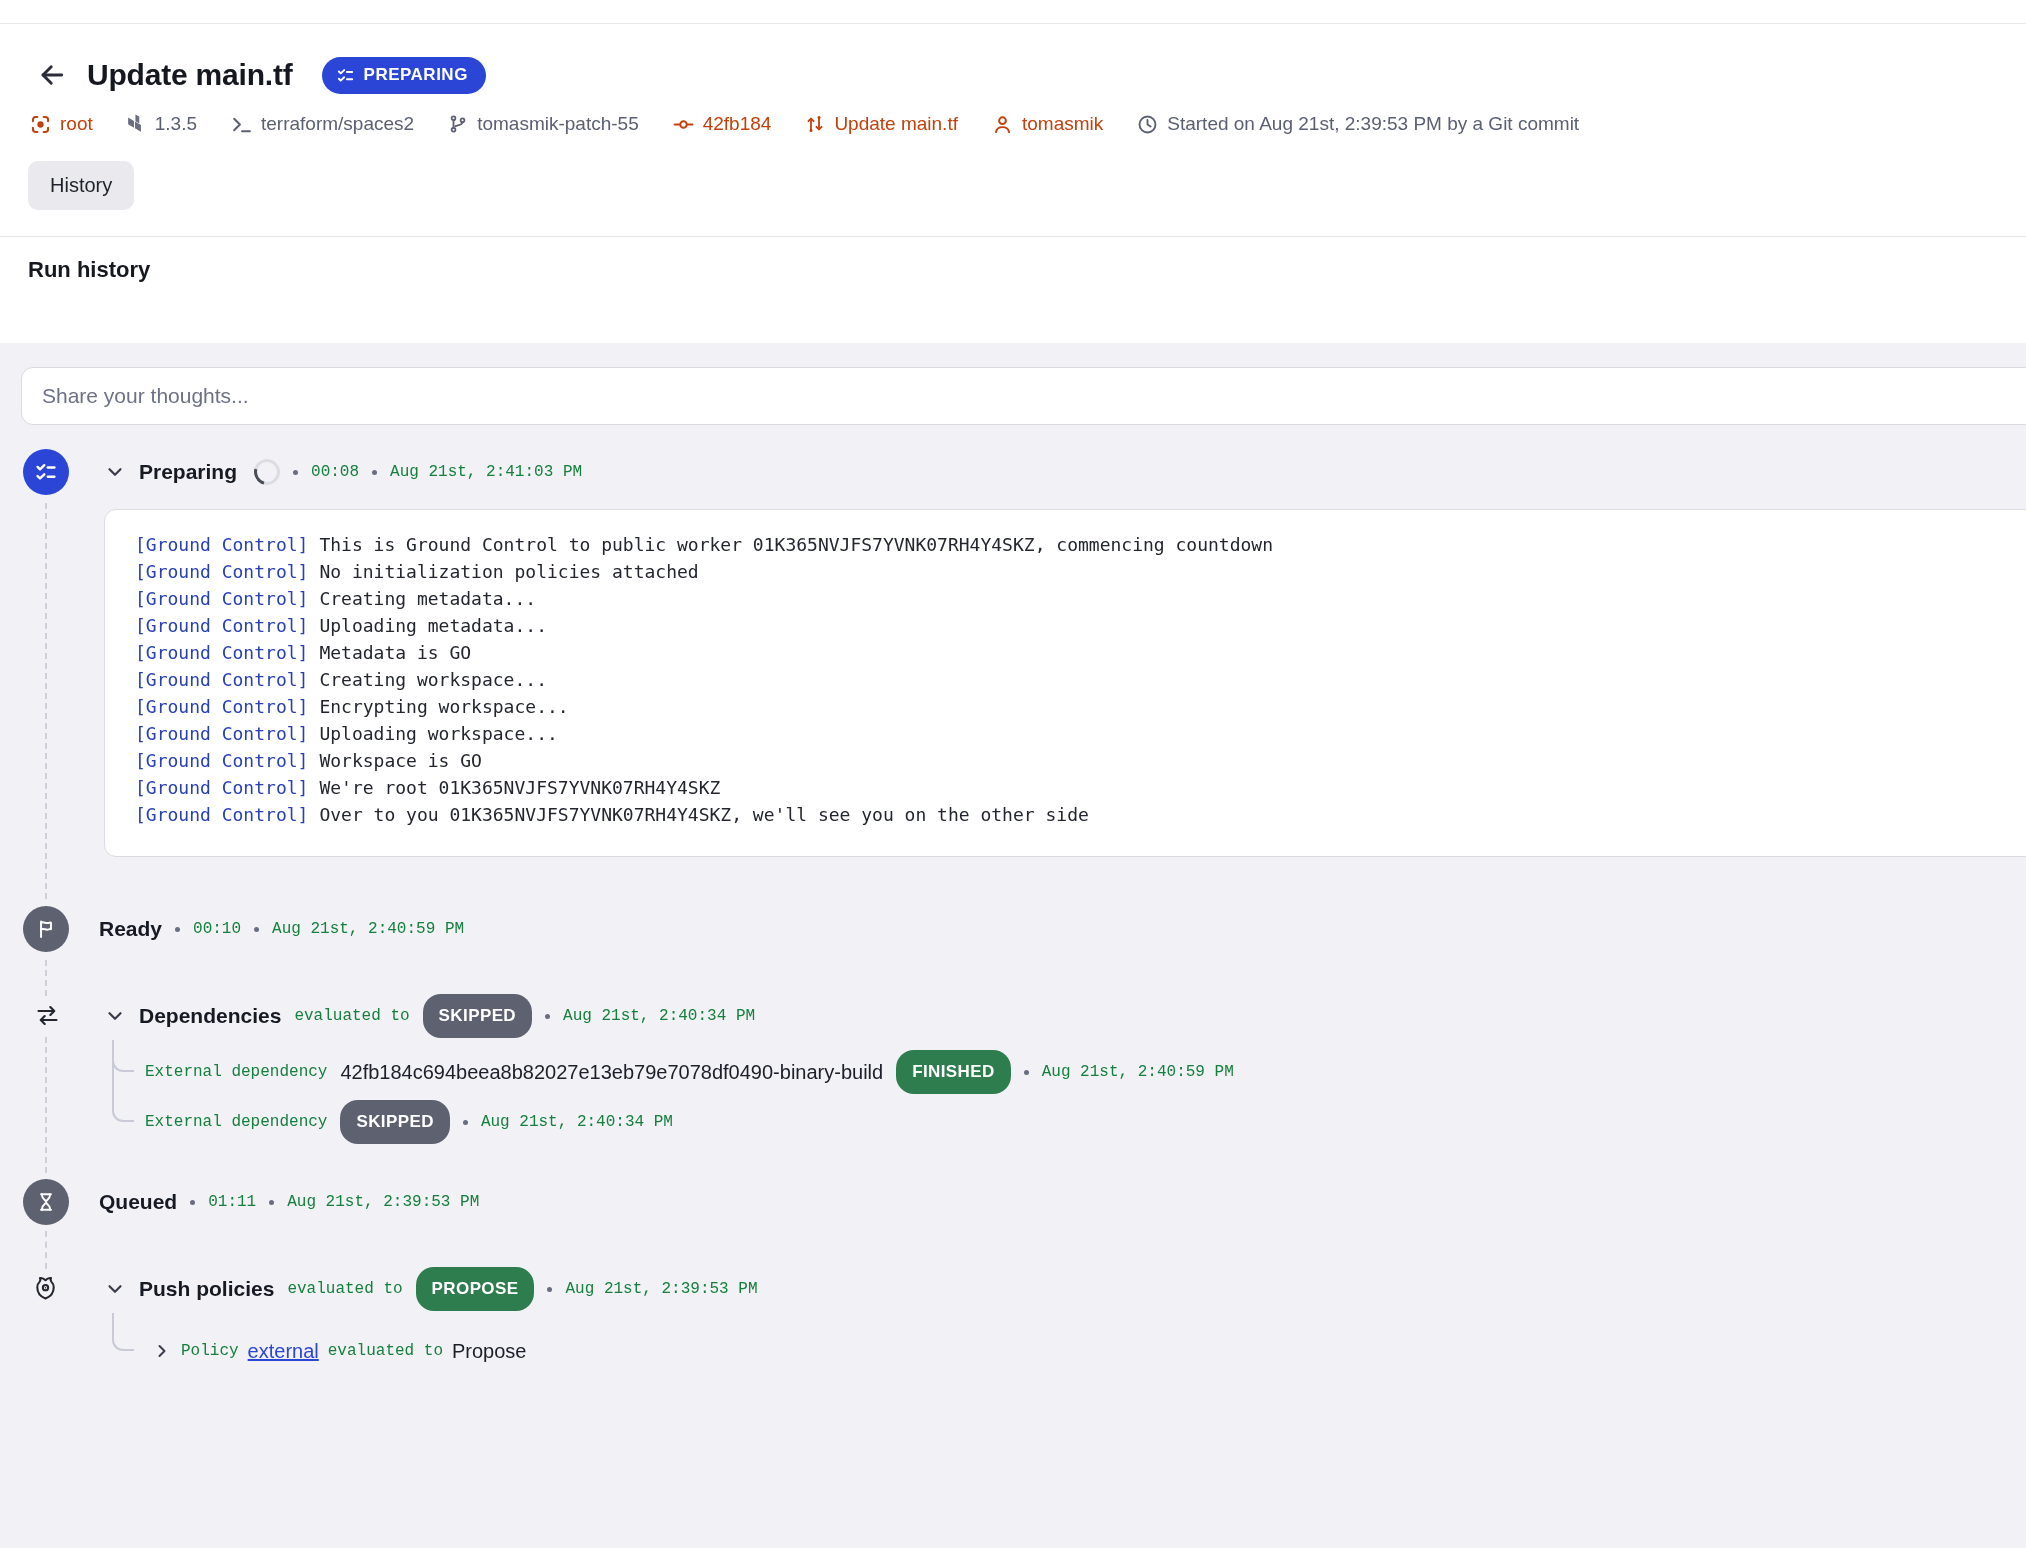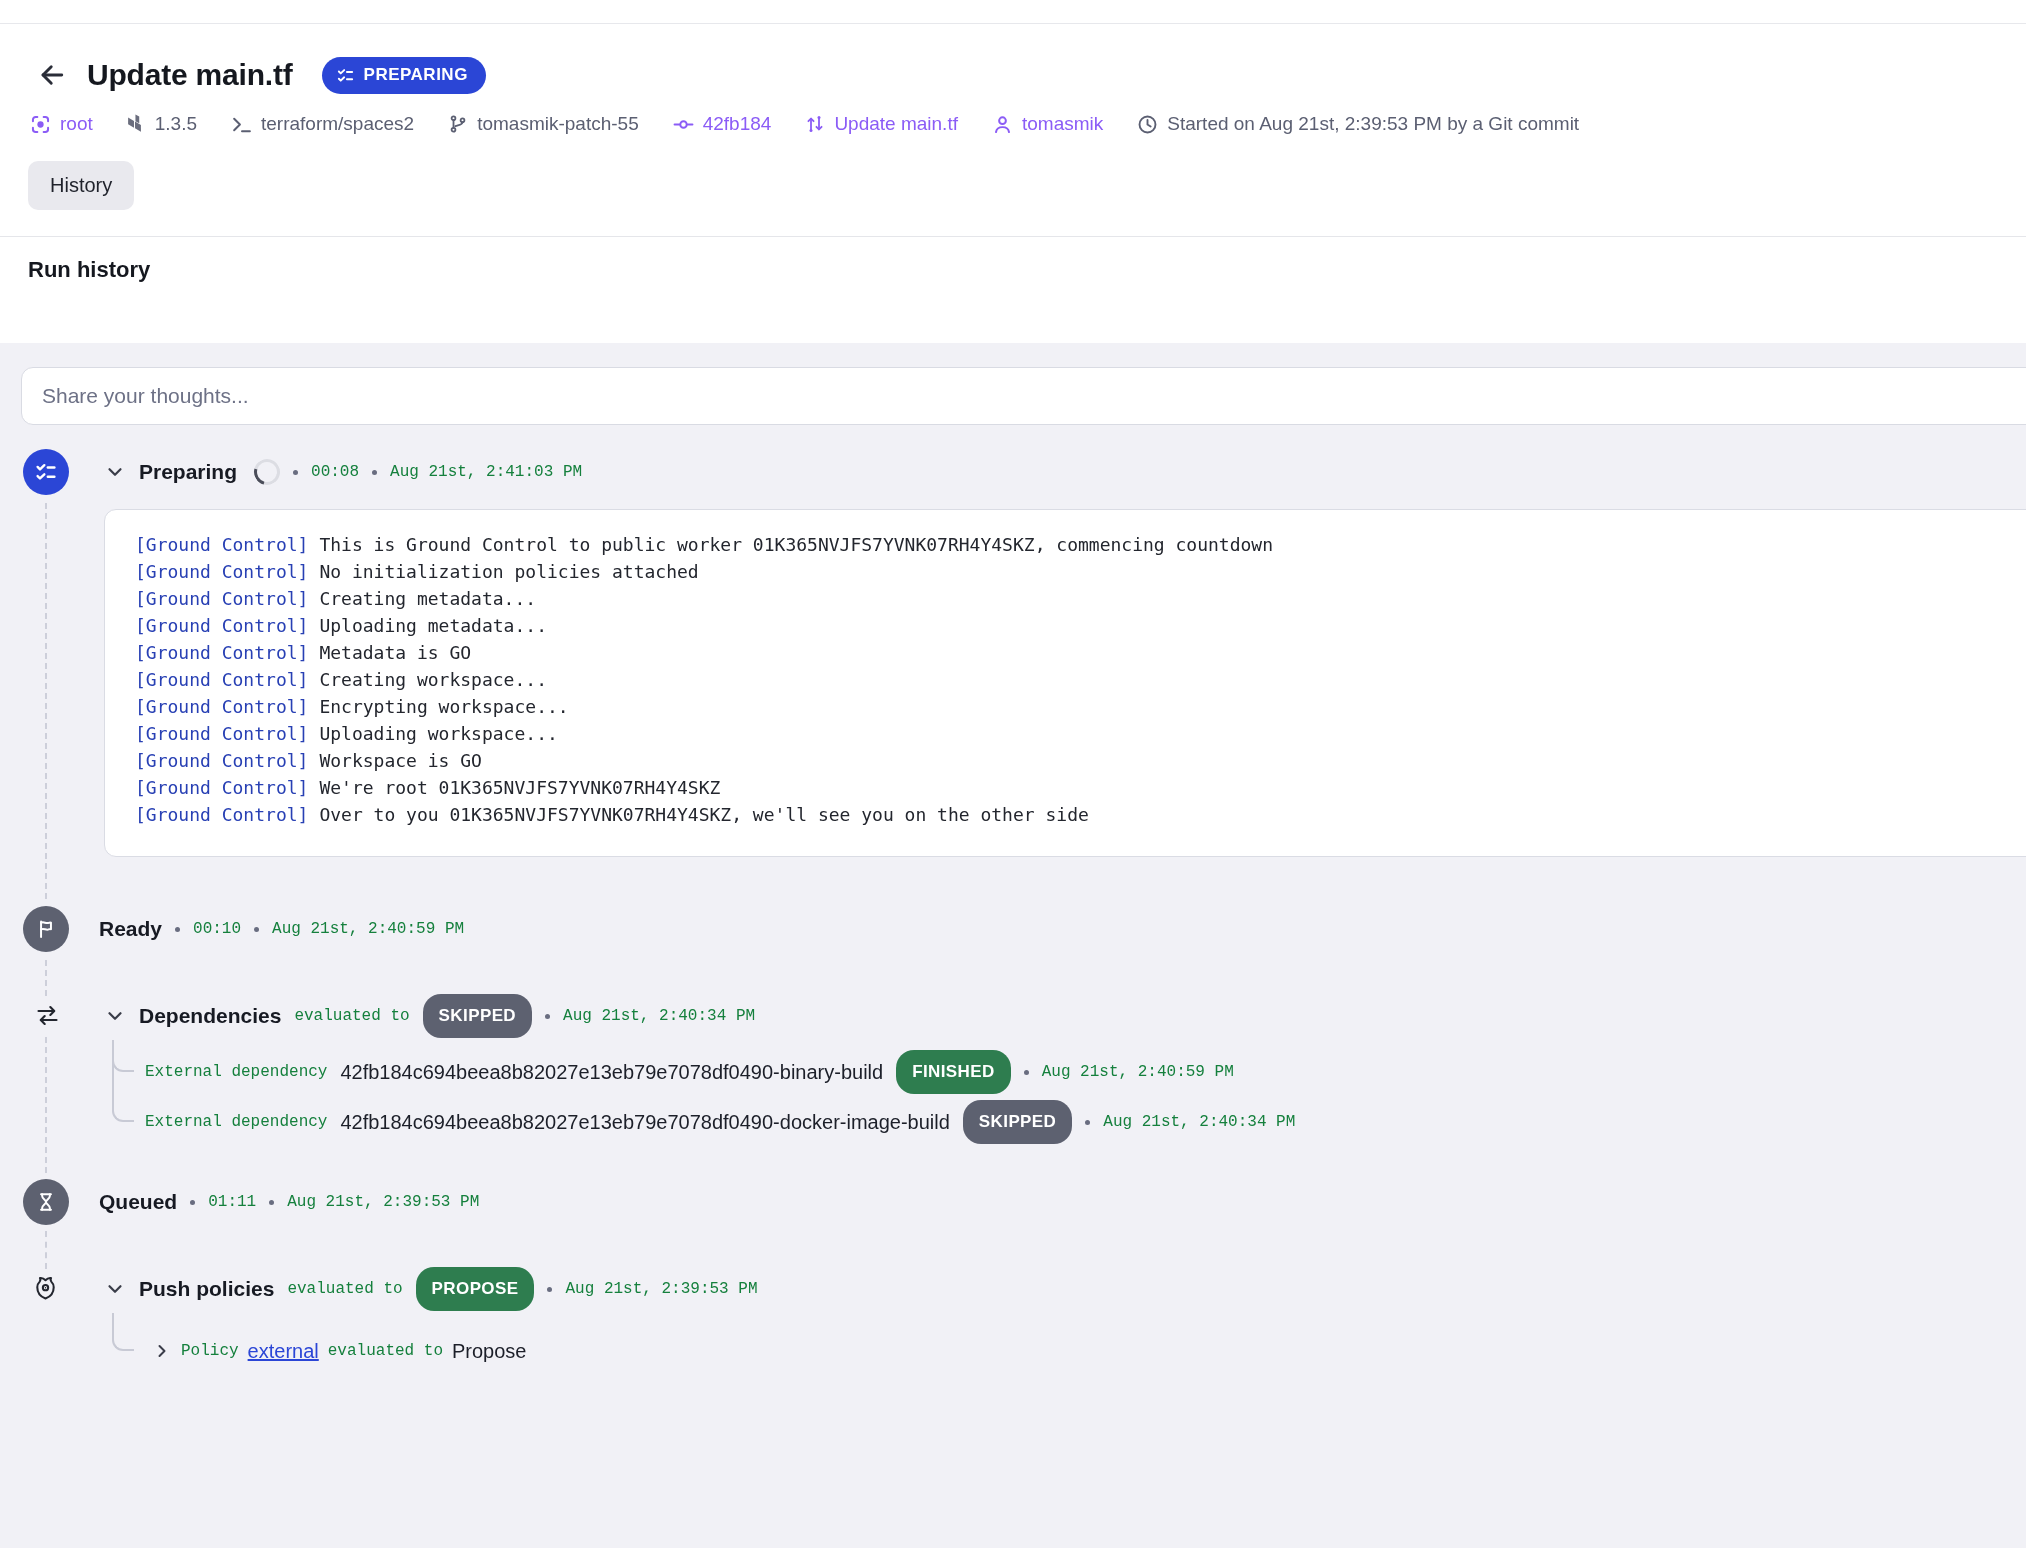--- a/index.html
+++ b/index.html
@@ -16,21 +16,21 @@
   
   .title-row{left:36px;top:33px;height:46px;gap:19px;}
   .back-btn{width:32px;height:32px;border:none;background:transparent;padding:0;cursor:pointer;
             color:#2a2d38;display:flex;align-items:center;justify-content:center;}
   h1{margin:0;font-size:30px;font-weight:700;color:#15181f;letter-spacing:-0.2px;}
   .status-badge{height:37px;background:#2b46d6;color:#fff;border-radius:19px;
                 padding:0 18px 0 14px;gap:9px;font-size:17px;font-weight:700;letter-spacing:0.5px;margin-left:10px;}
   .meta-row{left:30px;top:91px;height:28px;gap:34px;font-size:19px;}
   .meta-item{gap:9px;}
   .m-gray{color:#5b5f72;}
-  .m-blue{color:#8b5cf6;}
+  .m-blue{color:#c2410c;}
   .m-blue .lbl{cursor:pointer;}
   .icon{display:inline-flex;align-items:center;justify-content:center;}
   .tab-history{left:28px;top:142px;height:49px;padding:0 22px;background:#e9e9ee;border:none;
                border-radius:10px;font-family:"Liberation Sans",sans-serif;font-size:20px;color:#1f222b;cursor:pointer;}
   .section-heading{left:28px;top:257px;margin:0;font-size:22px;font-weight:700;color:#15181f;}
 
   
   .comment-input{left:21px;top:348px;right:-30px;height:58px;background:#fff;border:1px solid #d9dbe3;
                  border-radius:12px;padding:0 24px 0 20px;font-family:"Liberation Sans",sans-serif;
                  font-size:21px;color:#2a2d38;box-sizing:border-box;}
@@ -277,21 +277,20 @@
 
   <div class="abs flex row" style="left:145px;top:1029px;">
     <span class="gray-t">External dependency</span>
     <span class="dep-name">42fb184c694beea8b82027e13eb79e7078df0490-binary-build</span>
     <span class="pill p-green">FINISHED</span>
     <span class="dot"></span>
     <span class="gray-t">Aug 21st, 2:40:59 PM</span>
   </div>
   <div class="abs flex row" style="left:145px;top:1079px;">
     <span class="gray-t">External dependency</span>
-    <span class="dep-name">42fb184c694beea8b82027e13eb79e7078df0490-docker-image-build</span>
     <span class="pill p-slate">SKIPPED</span>
     <span class="dot"></span>
     <span class="gray-t">Aug 21st, 2:40:34 PM</span>
   </div>
 
   <div class="abs tl-circle c-slate" style="top:1160px;">
     <span class="icon">
       <svg width="22" height="22" viewBox="0 0 20 20" fill="none" stroke="#fff" stroke-width="1.8" stroke-linecap="round" stroke-linejoin="round">
           <path d="M5.5 3h9"></path>
           <path d="M5.5 17h9"></path>

